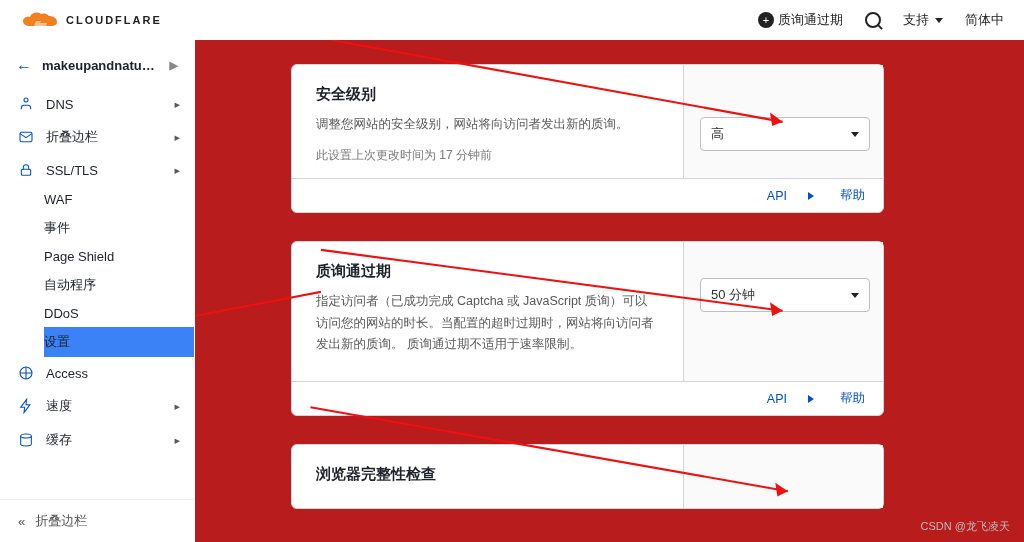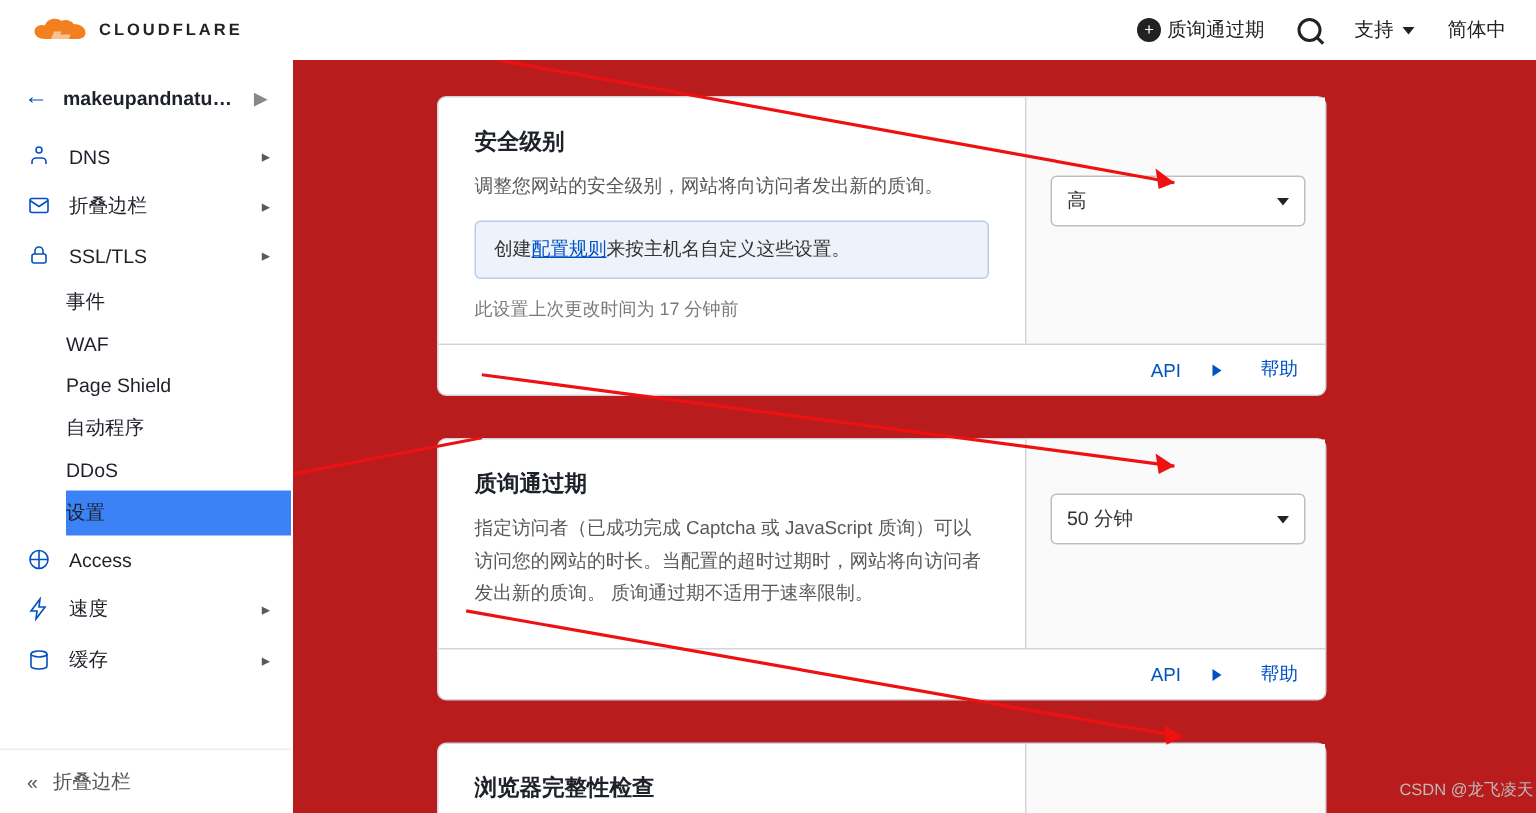--- a/index.html
+++ b/index.html
@@ -63,21 +63,21 @@
 .overlay line{stroke:#e11;stroke-width:2}
 .overlay polygon{fill:#e11}
 
 .card.with-footer{flex-direction:column}
 .card.with-footer .row{display:flex}
 
 .tri-right{display:inline-block;border-top:4px solid transparent;border-bottom:4px solid transparent;border-left:6px solid var(--cf-blue)}
 
 svg.i{width:16px;height:16px;stroke:currentColor;fill:none;stroke-width:1.6}
 
-.wm{position:absolute;right:2px;bottom:8px;font-size:11px;color:#bbb;pointer-events:none}
+.wm{position:absolute;right:14px;bottom:8px;font-size:11px;color:#bbb;pointer-events:none}
 </style>
 </head>
 <body>
 
 <div class="top-bar">
   <div class="brand">
     <span class="cloud">
       <svg viewBox="0 0 40 20">
           <path d="M10 16c-4 0-7-2-7-5 0-4 5-5 7-4 1-4 7-6 11-3 2-1 6-1 8 2 4 0 8 2 8 6 0 3-3 4-6 4H10z" fill="#f38020"></path>
           <path d="M14 16l2-5h5l-1 2h7l-1 3H14z" fill="#fff" opacity=".5"></path>
@@ -136,22 +136,22 @@
         <span class="ico">
             <svg class="i" viewBox="0 0 24 24">
               <rect x="5" y="11" width="14" height="9" rx="2"></rect>
               <path d="M8 11V8a4 4 0 118 0v3"></path>
             </svg>
           </span>
         <span>SSL/TLS</span>
         <span class="chev">▸</span>
       </div>
       <div class="sub">
+        <div class="nav-sub">WAF</div>
         <div class="nav-sub">事件</div>
-        <div class="nav-sub">WAF</div>
         <div class="nav-sub">Page Shield</div>
         <div class="nav-sub">自动程序</div>
         <div class="nav-sub">DDoS</div>
         <div class="nav-sub selected">设置</div>
       </div>
       <div class="nav-item">
         <span class="ico">
             <svg class="i" viewBox="0 0 24 24">
               <circle cx="12" cy="12" r="9"></circle>
               <path d="M12 3v18M3 12h18"></path>
@@ -190,23 +190,20 @@
     </div>
   </aside>
 
   <section class="content">
 
     <div class="card with-footer">
       <div class="row">
         <div class="card-main">
           <h3 class="section-title">安全级别</h3>
           <p class="section-desc">调整您网站的安全级别，网站将向访问者发出新的质询。</p>
-          <div class="callout">
-            <span>创建</span><a href="#">配置规则</a><span>来按主机名自定义这些设置。</span>
-          </div>
           <div class="meta-note">此设置上次更改时间为 17 分钟前</div>
         </div>
         <div class="card-side">
           <div style="height:32px"></div>
           <div class="select">
             <span>高</span>
             <span class="sc"></span>
           </div>
         </div>
       </div>

